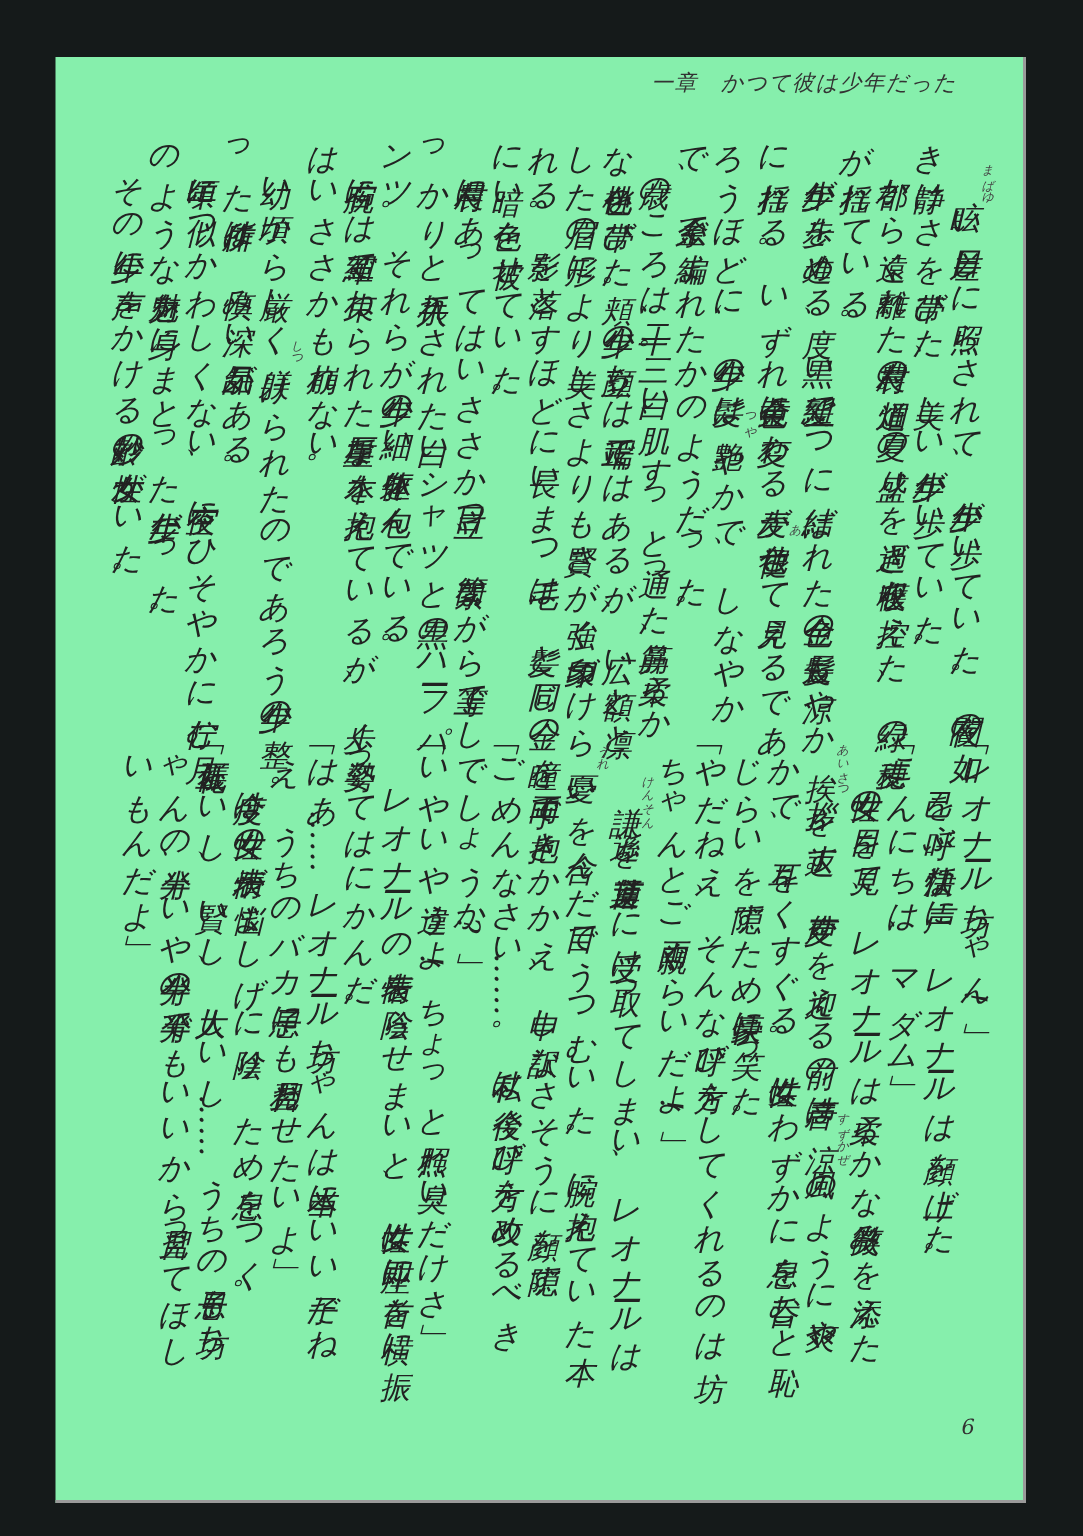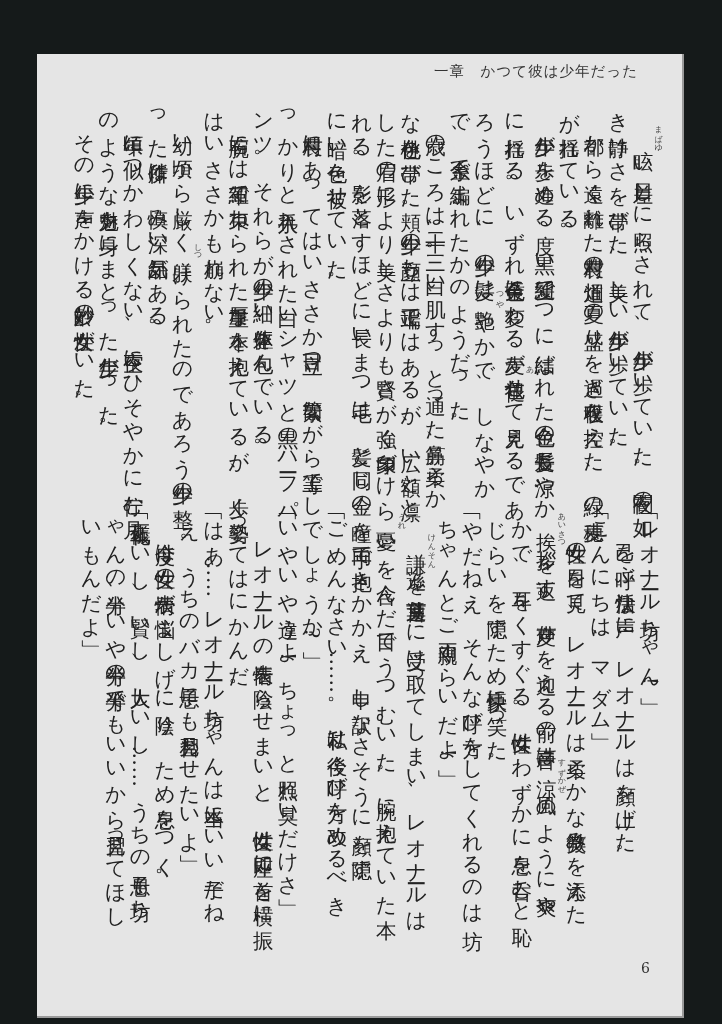--- a/index.html
+++ b/index.html
@@ -3,26 +3,27 @@
 <meta charset="utf-8">
 <style>
   html, body { margin: 0; padding: 0; }
   body {
     width: 722px; height: 1024px;
     background: #151a1a;
     position: relative; overflow: hidden;
   }
   .page {
     position: absolute;
-    left: 37px; top: 54px;
+    left: 37px; top: 38px;
     width: 647px; height: 964px;
-    background: #e5e5e5;
+    background: #86efac;
     border-right: 2px solid #9a9a9a;
     border-bottom: 2px solid #9a9a9a;
     box-sizing: border-box;
+    font-style: italic;
   }
   .running-head {
     position: absolute;
     right: 44px; top: 8px;
     font-family: "DejaVu Serif", "Liberation Serif", serif;
     font-size: 14.5px;
     color: #333;
     letter-spacing: 1px;
     white-space: pre;
   }

